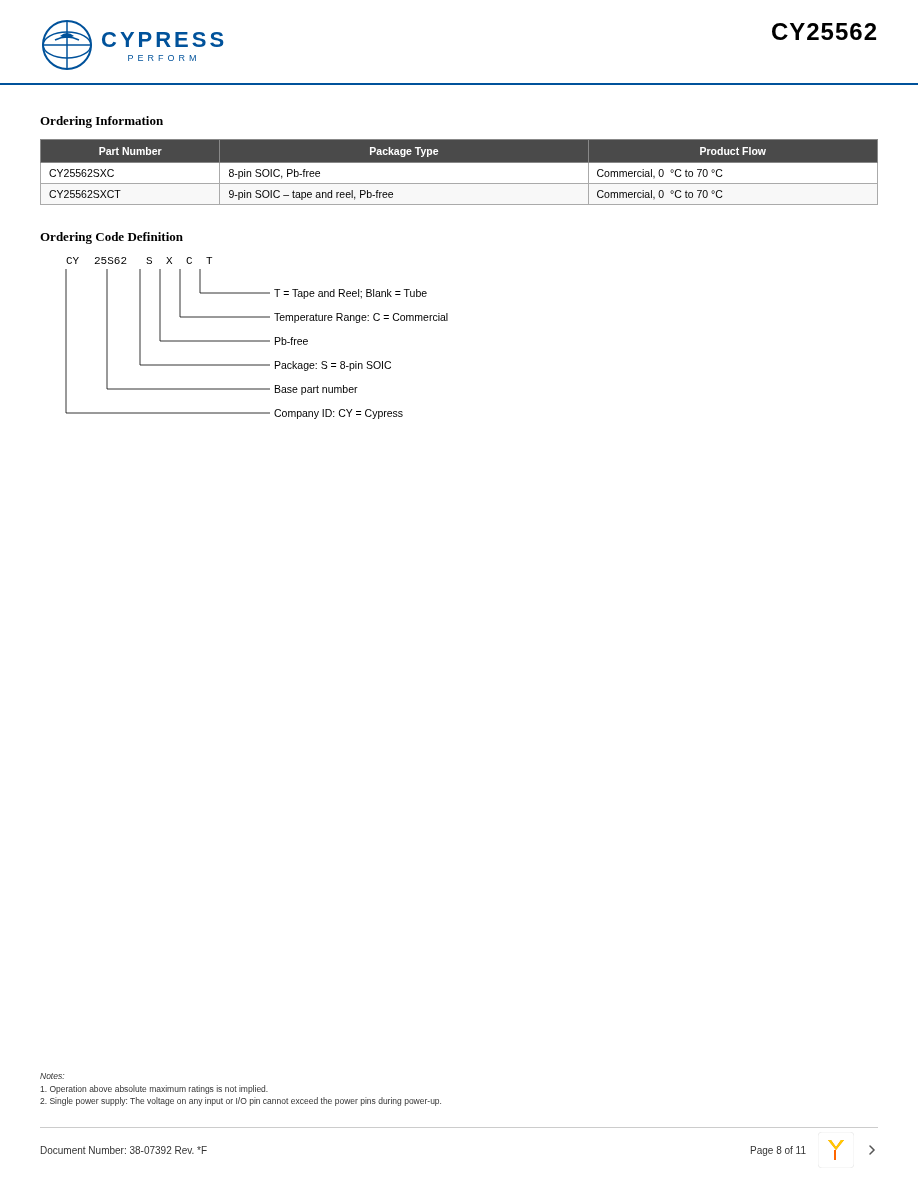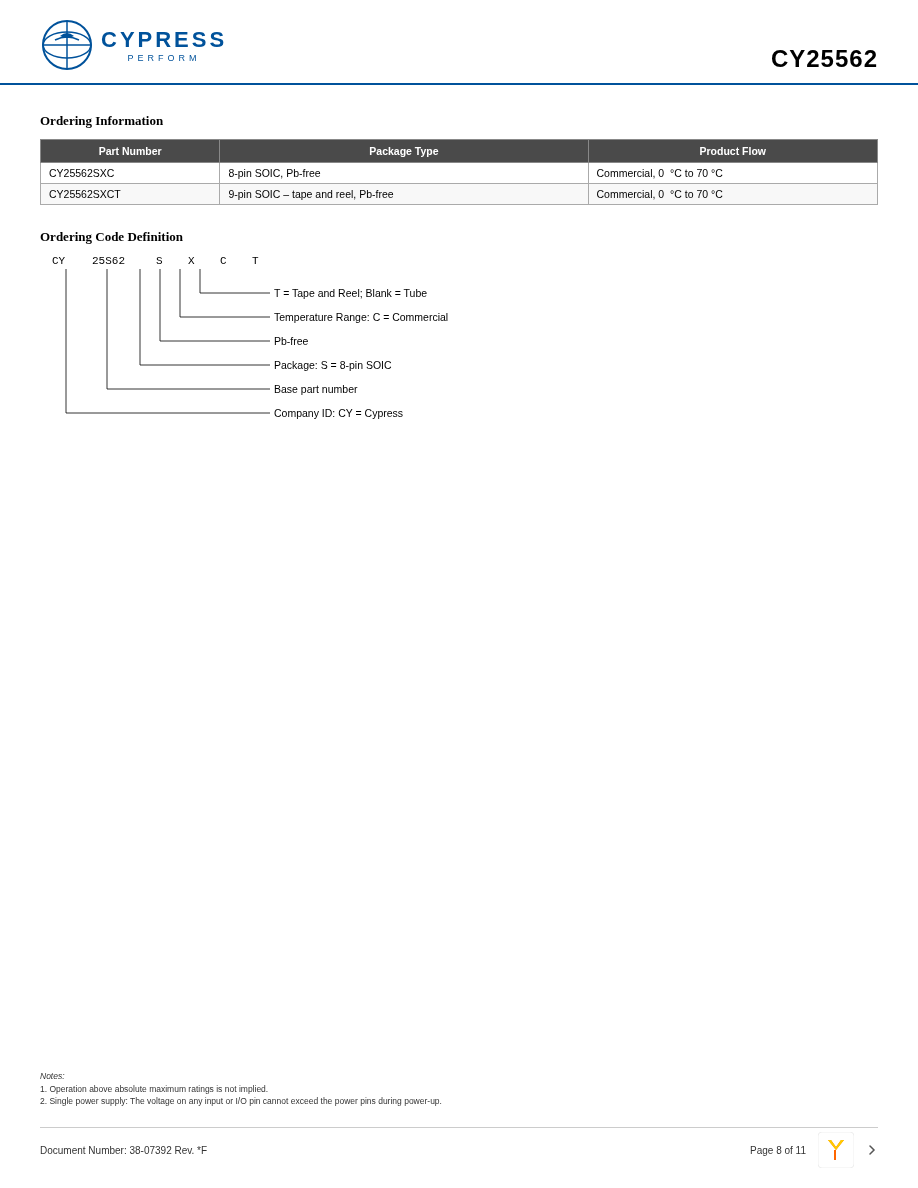--- a/index.html
+++ b/index.html
@@ -9,21 +9,21 @@
       background: #fff;
       font-family: Arial, Helvetica, sans-serif;
       font-size: 11px;
       color: #000;
       position: relative;
     }
 
     
     .header {
       display: flex;
-      align-items: flex-end;
+      align-items: flex-start;
       justify-content: space-between;
       padding: 18px 40px 10px 40px;
       border-bottom: 2px solid #00529b;
     }
     .logo-area {
       display: flex;
       align-items: center;
     }
     .logo-graphic {
       width: 55px;
@@ -198,21 +198,21 @@
       <td>CY25562SXCT</td>
       <td>9-pin SOIC – tape and reel, Pb-free</td>
       <td>Commercial, 0&nbsp;&nbsp;°C to 70 °C</td>
     </tr>
       </tbody>
   </table>
 
   <div class="code-def">
     <div class="section-title">Ordering Code Definition</div>
 
-    <div style="margin-left:12px; margin-top:8px; font-size:11px; font-family: 'Courier New', monospace; display:flex; gap:12px; align-items:baseline;">
+    <div style="margin-left:26px; margin-top:8px; font-size:11px; font-family: 'Courier New', monospace; display:flex; gap:0; align-items:baseline;">
       <span style="display:inline-block; width:28px;">CY</span>
       <span style="display:inline-block; width:52px;">25S62</span>
       <span style="display:inline-block; width:20px;">S</span>
       <span style="display:inline-block; width:20px;">X</span>
       <span style="display:inline-block; width:20px;">C</span>
       <span style="display:inline-block; width:20px;">T</span>
     </div>
 
     <svg class="diagram-svg" width="560" height="240" viewBox="0 0 560 240" style="margin-left:12px; margin-top:2px;">
 

